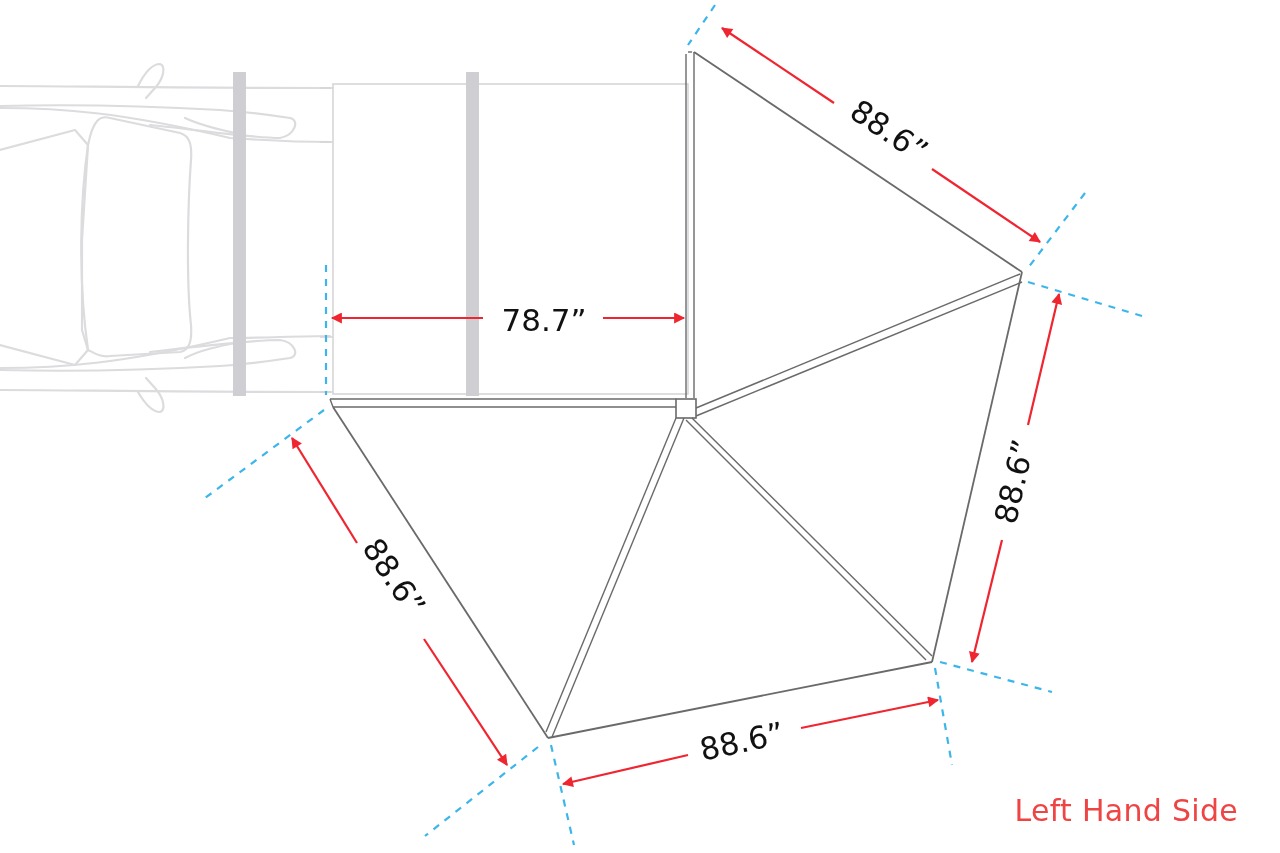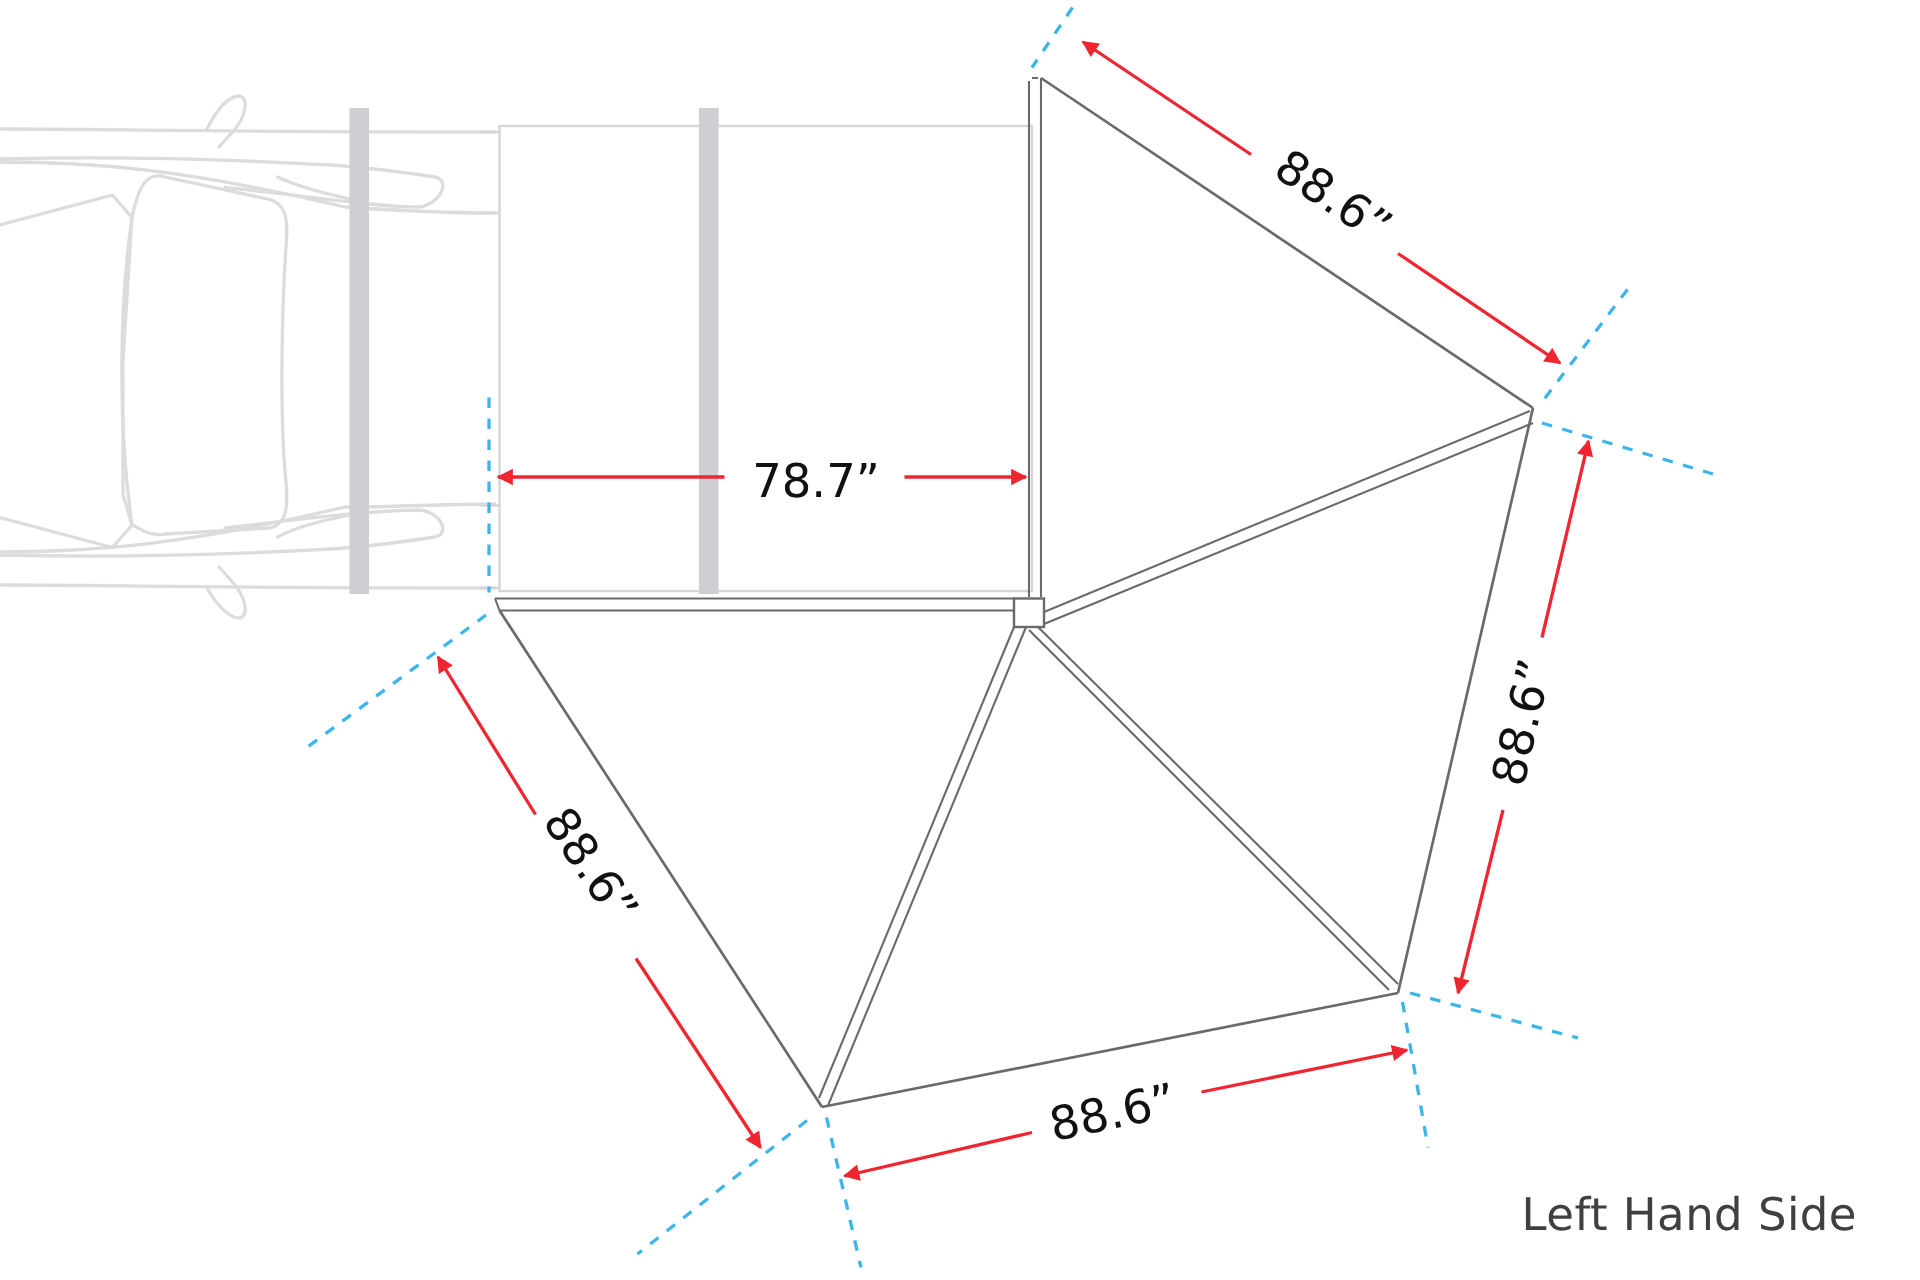--- a/index.html
+++ b/index.html
@@ -7,21 +7,21 @@
     svg { position: absolute; left: 0; top: 0; }
     .car { fill: none; stroke: #dcdcdf; stroke-width: 2.2; stroke-linecap: round; stroke-linejoin: round; }
     .bar { fill: #cfcfd3; }
     .box { fill: #ffffff; stroke: #d6d6d9; stroke-width: 1.6; }
     .edge { fill: none; stroke: #6a6a6a; stroke-width: 1.8; }
     .pole { fill: none; stroke: #6a6a6a; stroke-width: 1.4; }
     .dash { fill: none; stroke: #3cb6ea; stroke-width: 2.2; stroke-dasharray: 7 7; }
     .dim { fill: none; stroke: #ef2530; stroke-width: 2.2; }
     .arrowhead { fill: #ef2530; }
     .label { font-family: "DejaVu Sans", sans-serif; font-size: 31px; fill: #111111; }
-    .caption { position: absolute; right: 42px; top: 793px; font-family: "DejaVu Sans", sans-serif; font-size: 30px; color: #404040; letter-spacing: 0.3px; }
+    .caption { position: absolute; right: 42px; top: 793px; font-family: "DejaVu Sans", sans-serif; font-size: 30px; color: #ef4444; letter-spacing: 0.3px; }
   </style>
 </head>
 <body>
 
 <svg width="1280" height="853" viewBox="0 0 1280 853">
   <defs>
     <marker id="ah" viewBox="0 0 10 10" refX="9" refY="5" markerWidth="7" markerHeight="5" orient="auto-start-reverse" markerUnits="strokeWidth">
       <path d="M0,0 L10,5 L0,10 z" class="arrowhead"></path>
     </marker>
   </defs>

